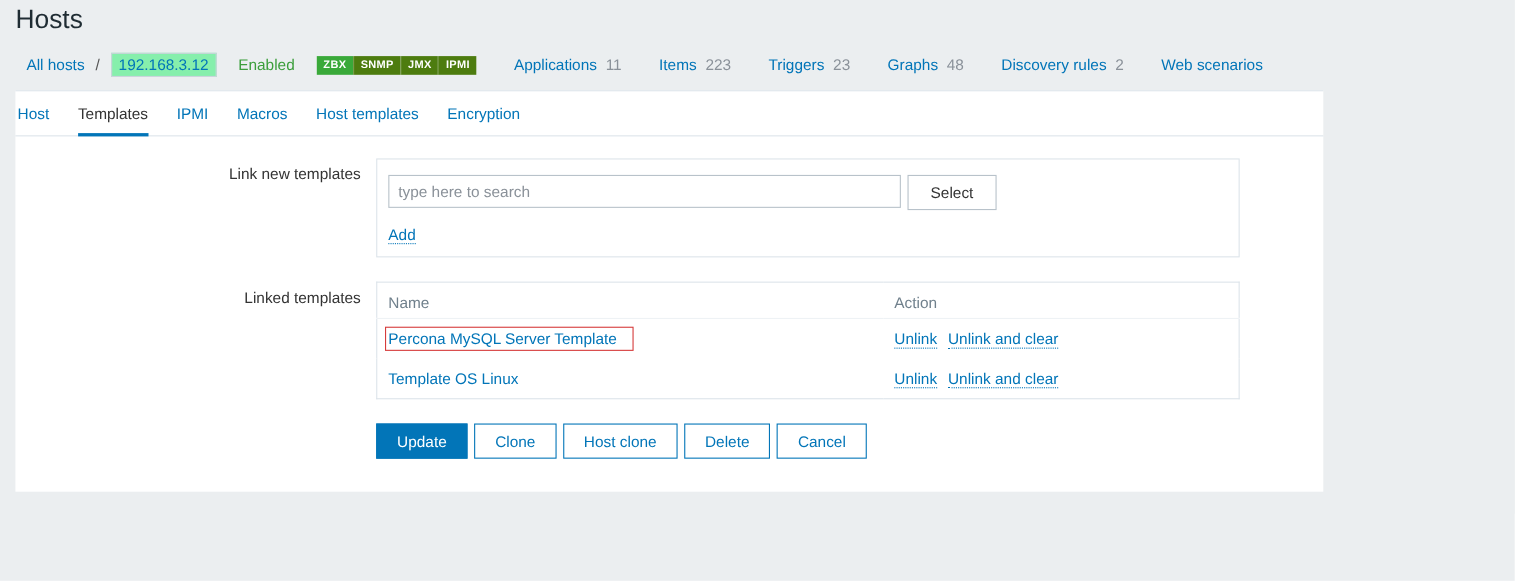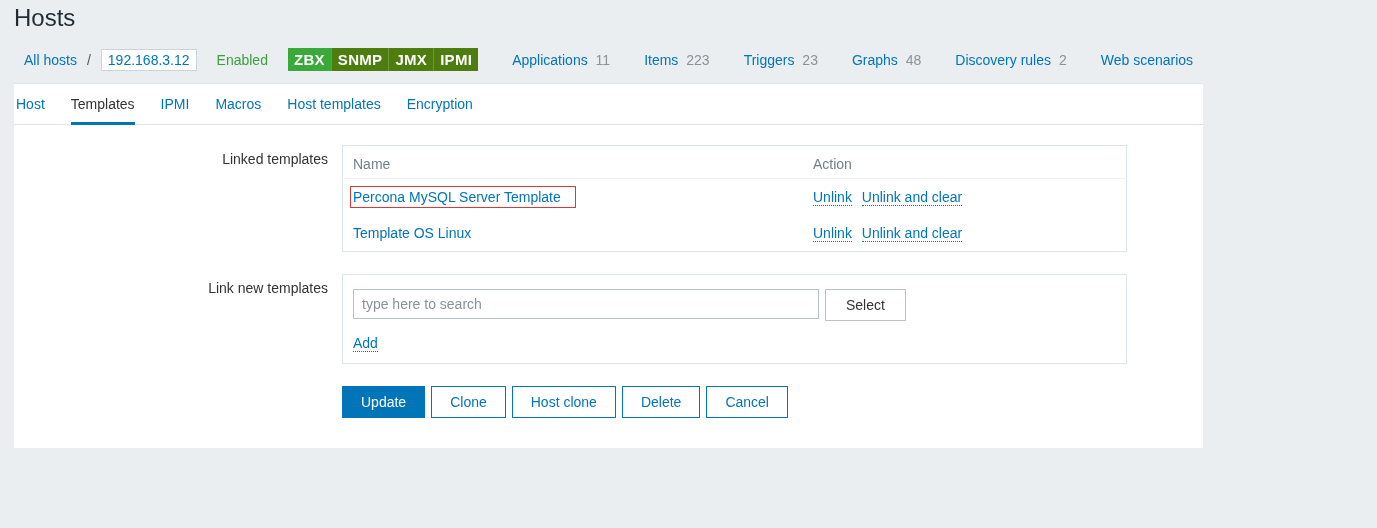--- a/index.html
+++ b/index.html
@@ -29,30 +29,30 @@
     align-items: center;
     gap: 10px;
     padding: 0 0 12px 24px;
     font-size: 14px;
     flex-wrap: wrap;
   }
   .subnav .sep { color: #555; }
   .host-ip-box {
     display: inline-block;
     padding: 2px 6px;
-    background: #ffffff;
+    background: #86efac;
     border: 1px solid #c9d4db;
     color: #0275b8;
   }
   .status-enabled { color: #3b9e3b; margin: 0 10px; }
   .proto-badges { display: inline-flex; }
   .proto {
     display: inline-block;
     color: #fff;
-    font-size: 15px;
+    font-size: 10px;
     font-weight: 600;
     padding: 3px 6px;
     letter-spacing: .3px;
   }
   .proto.zbx { background: #39a939; }
   .proto.gray { background: #4d7c0f; }
   .proto + .proto { border-left: 1px solid rgba(255,255,255,.2); }
   .subnav-spacer { display:inline-block; width:14px; }
   .nav-item { color:#0275b8; }
   .nav-item .count { color:#8a9199; margin-left:4px; }
@@ -204,20 +204,33 @@
     <div class="tabs">
       <div class="tab">Host</div>
       <div class="tab active">Templates</div>
       <div class="tab">IPMI</div>
       <div class="tab">Macros</div>
       <div class="tab">Host templates</div>
       <div class="tab">Encryption</div>
     </div>
 
     <div class="form-area">
+      <div class="form-row">
+        <div class="form-label">Link new templates</div>
+        <div class="form-field">
+          <div class="panel">
+            <div class="search-row">
+              <input type="text" placeholder="type here to search" style="">
+              <button class="btn select-btn">Select</button>
+            </div>
+            <a class="link dashed">Add</a>
+          </div>
+        </div>
+      </div>
+
       <div class="form-row">
         <div class="form-label">Linked templates</div>
         <div class="form-field">
           <table class="tbl">
             <thead>
               <tr>
                 <th>Name</th>
                 <th>Action</th>
               </tr>
             </thead>
@@ -240,33 +253,20 @@
                 <td class="action-col">
                   <a class="link dashed">Unlink</a>
                   <a class="link dashed">Unlink and clear</a>
                 </td>
               </tr>
             </tbody>
           </table>
         </div>
       </div>
 
-      <div class="form-row">
-        <div class="form-label">Link new templates</div>
-        <div class="form-field">
-          <div class="panel">
-            <div class="search-row">
-              <input type="text" placeholder="type here to search" style="">
-              <button class="btn select-btn">Select</button>
-            </div>
-            <a class="link dashed">Add</a>
-          </div>
-        </div>
-      </div>
-
       <div class="action-buttons">
         <button class="btn primary">Update</button>
         <button class="btn">Clone</button>
         <button class="btn">Host clone</button>
         <button class="btn">Delete</button>
         <button class="btn">Cancel</button>
       </div>
     </div>
   </div>
 </div>

